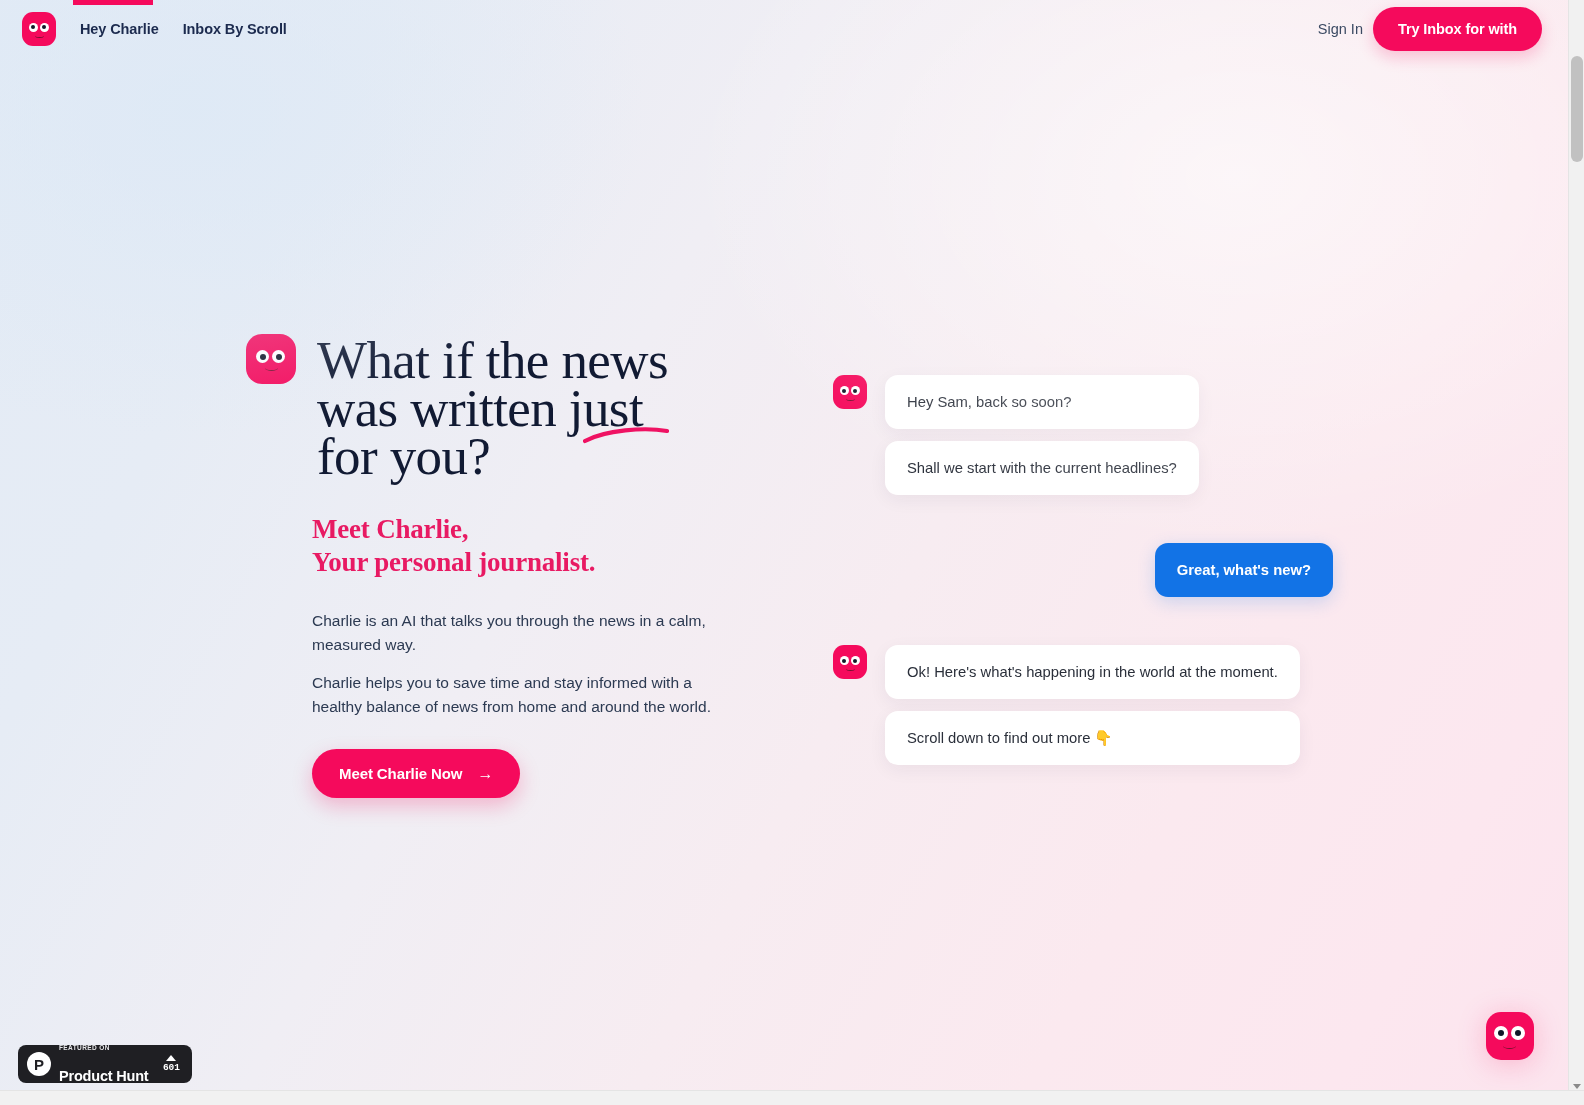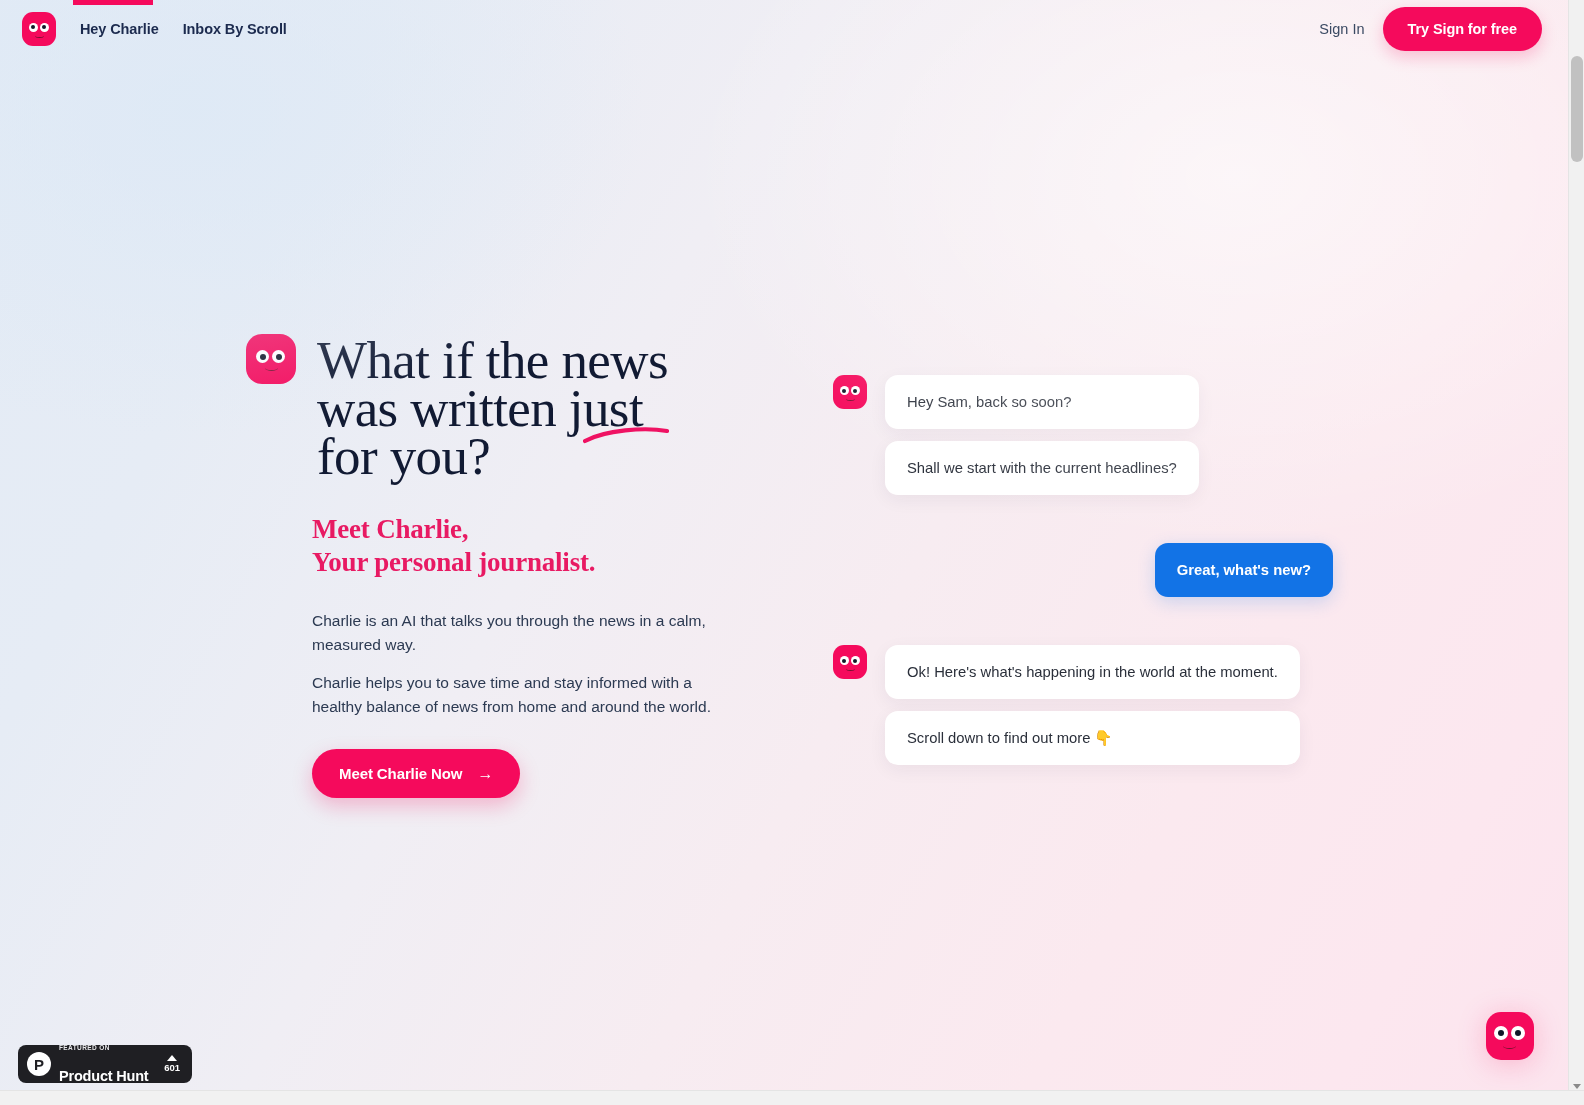--- a/index.html
+++ b/index.html
@@ -106,21 +106,21 @@
     color: #1b2a4e;
     letter-spacing: -0.1px;
     text-decoration: none;
     white-space: nowrap;
     cursor: pointer;
   }
   .header-right {
     margin-left: auto;
     display: flex;
     align-items: center;
-    gap: 18px;
+    gap: 10px;
     margin-right: 26px;
   }
   .signin {
     font-size: 14.5px;
     font-weight: 400;
     color: #3b4a63;
     text-decoration: none;
     cursor: pointer;
     white-space: nowrap;
   }
@@ -338,20 +338,21 @@
     display: block;
     margin-top: 18px;
     letter-spacing: -0.2px;
   }
   .ph-vote {
     margin-left: auto;
     text-align: center;
     color: #ffffff;
     line-height: 1;
     padding-right: 3px;
+    font-family: Liberation Mono, monospace;
   }
   .ph-caret {
     width: 0; height: 0;
     margin: 0 auto 2px;
     border-left: 5px solid transparent;
     border-right: 5px solid transparent;
     border-bottom: 6px solid #ffffff;
   }
   .ph-count { font-size: 9.5px; font-weight: 700; }
 
@@ -380,21 +381,21 @@
         <span class="eye r"></span>
         <span class="mouth"></span>
       </div>
 
       <a class="nav-link">Hey Charlie</a>
       <a class="nav-link">Inbox By Scroll</a>
     </div>
 
     <div class="header-right">
       <a class="signin">Sign In</a>
-      <button class="cta-pill">Try Sign for free</button>
+      <button class="cta-pill">Try Inbox for with</button>
     </div>
   </div>
 
   <div class="hero-left">
 
     <div class="headline-row">
       <div class="charlie charlie-50">
         <span class="eye l"></span>
         <span class="eye r"></span>
         <span class="mouth"></span>

